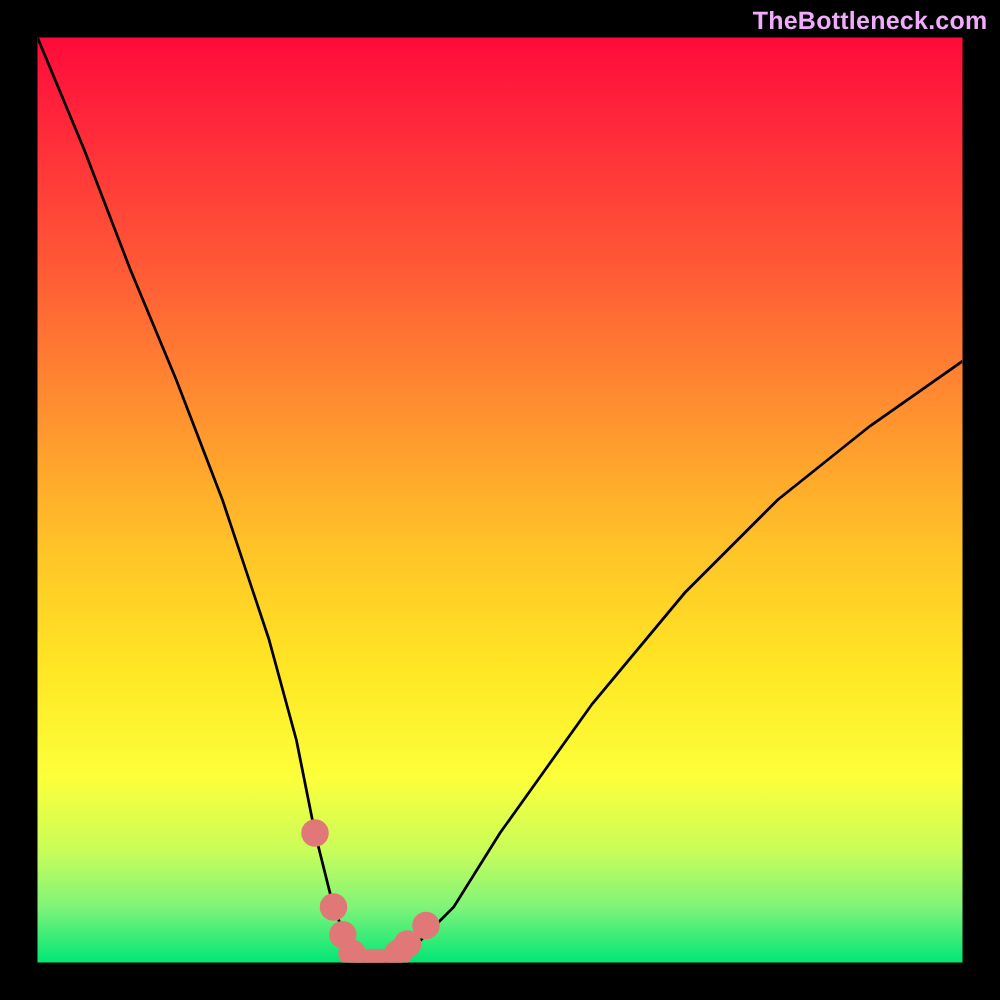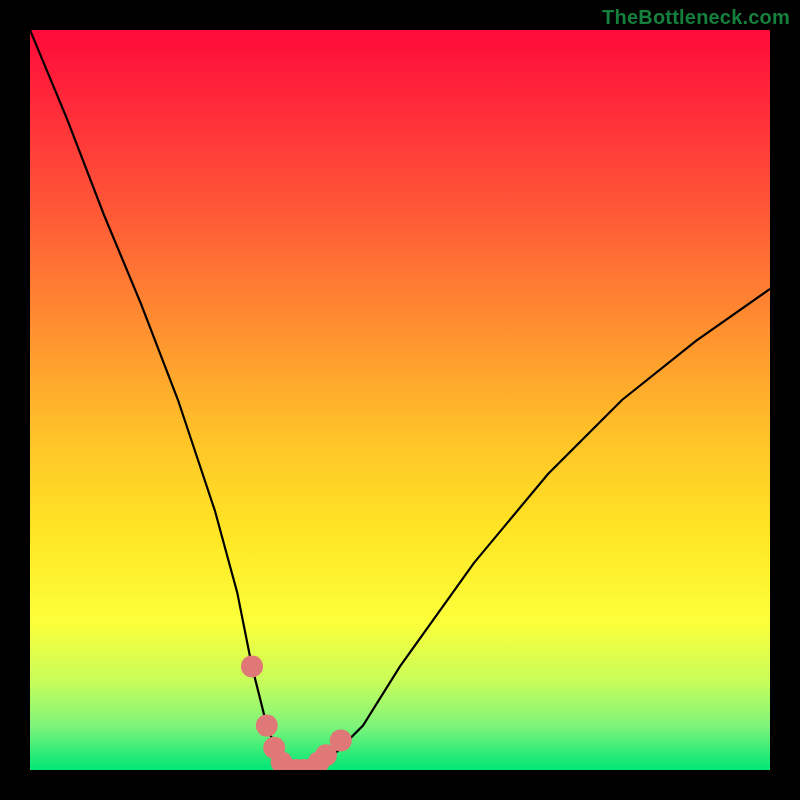--- a/index.html
+++ b/index.html
@@ -12,21 +12,21 @@
       #ff5a36 25%,
       #ff8f30 40%,
       #ffc328 55%,
       #ffe624 68%,
       #fcff3a 80%,
       #c8fd5a 88%,
       #7ff47a 94%,
       #00e676 100%);
   }
   .svg-layer { position: absolute; inset: 0; }
-  .attrib { position: absolute; top: 6px; right: 10px; font: 600 20px Arial, Helvetica, sans-serif; color: #15803d; letter-spacing: 0.2px; text-align: center; }
+  .attrib { position: absolute; top: 6px; right: 10px; font: 600 20px Arial, Helvetica, sans-serif; color: #f0abfc; letter-spacing: 0.2px; text-align: center; }
 </style>
 </head>
 <body>
 
 <div class="stage">
   <div class="attrib">TheBottleneck.com</div>
   <div class="plot">
     <div class="gradient"></div>
     <svg class="svg-layer" viewBox="0 0 740 740" preserveAspectRatio="none">
       <path id="curve-path" fill="none" stroke="#000" stroke-width="2.2" d="M0.0 0.0 L37.0 88.8 L74.0 185.0 L111.0 273.8 L148.0 370.0 L185.0 481.0 L207.2 562.4 L222.0 636.4 L236.8 695.6 L251.6 732.6 L266.4 740.0 L281.2 740.0 L296.0 732.6 L333.0 695.6 L370.0 636.4 L407.0 584.6 L444.0 532.8 L518.0 444.0 L592.0 370.0 L666.0 310.8 L740.0 259.0"></path>

